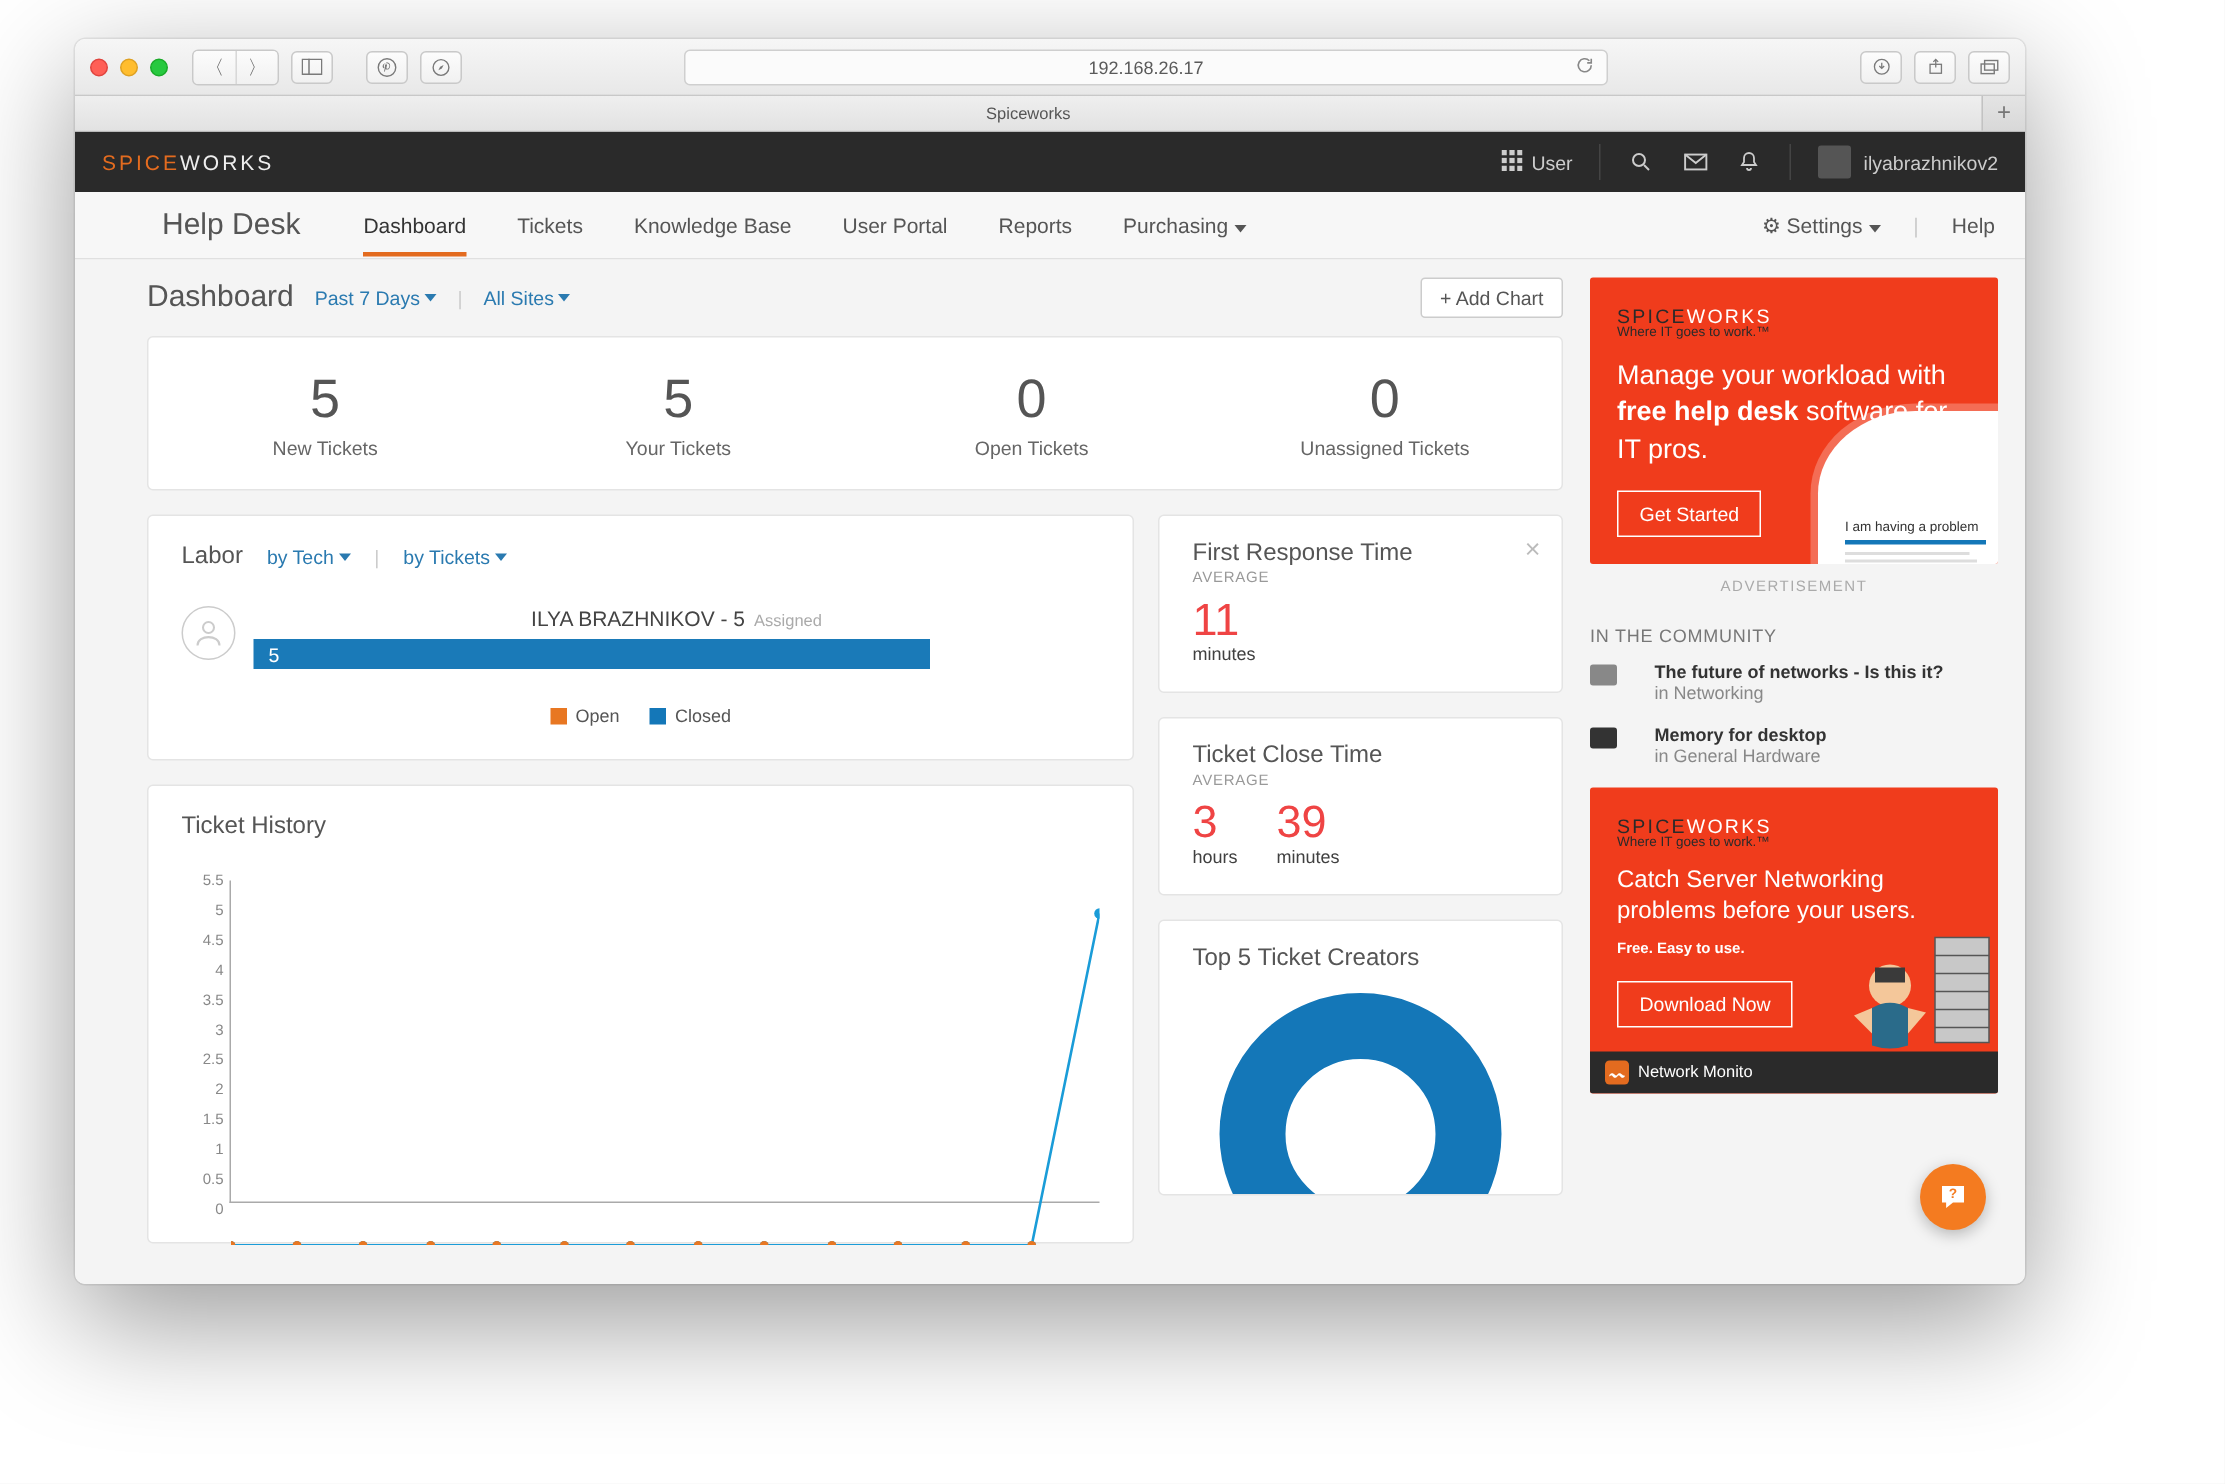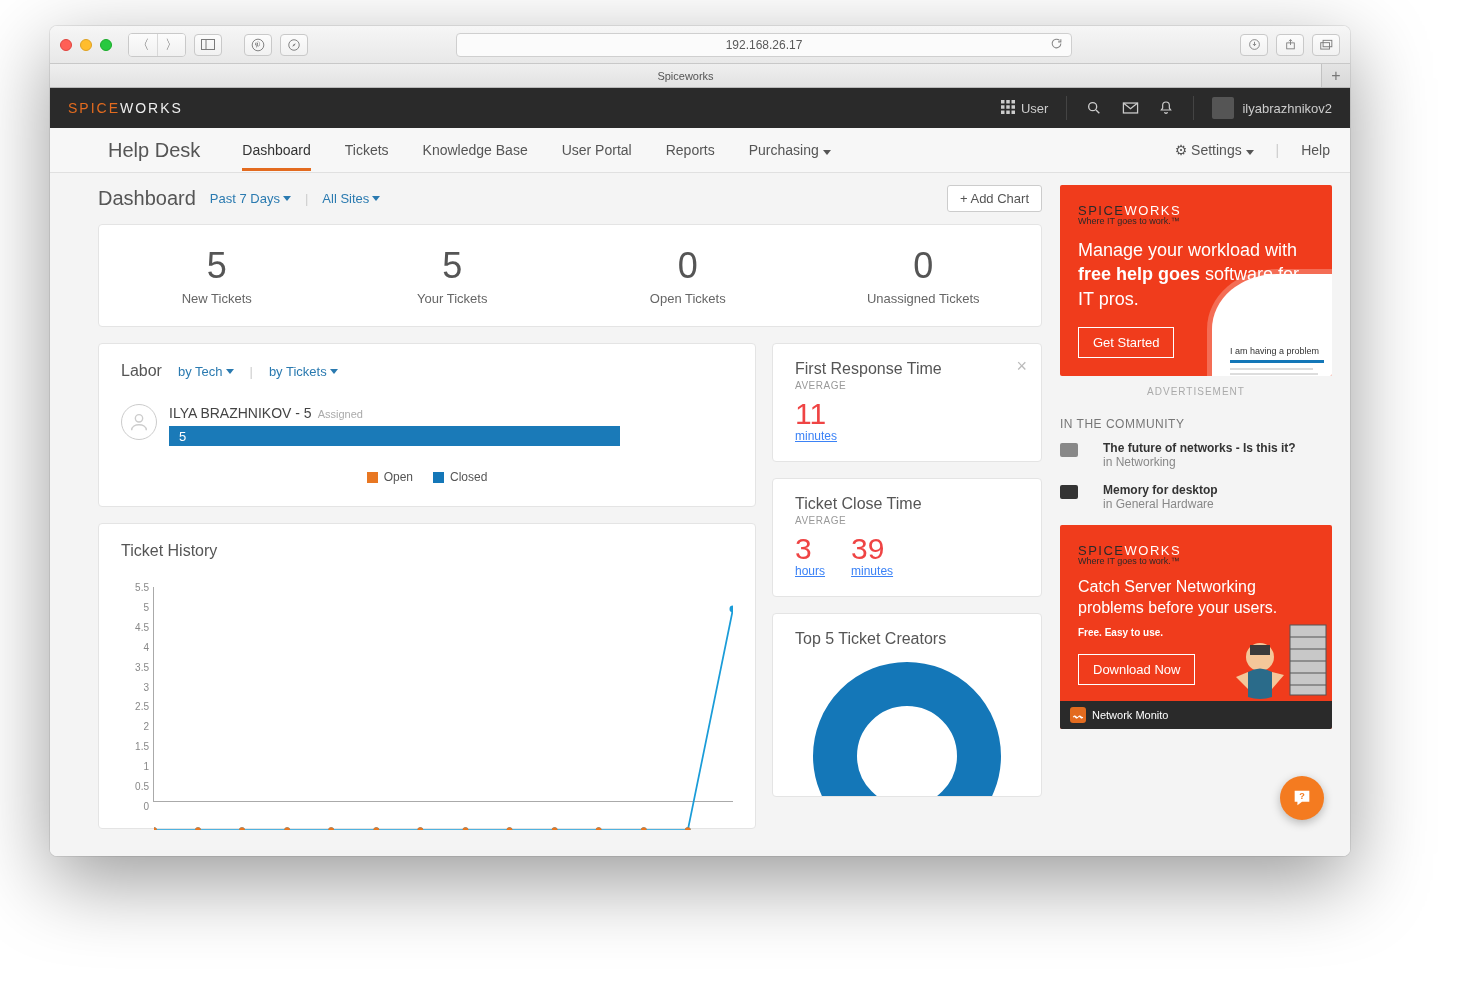--- a/index.html
+++ b/index.html
@@ -70,35 +70,35 @@
 
 .two-col { display: flex; gap: 16px; }
 .col-left { flex: 1; }
 .col-right { width: 270px; }
 
 .card-header { display: flex; align-items: center; gap: 16px; padding: 18px 22px 14px; position: relative; }
 .card-title { font-size: 16px; color: #555; font-weight: 400; }
 .close-x { position: absolute; right: 14px; top: 12px; color: #bbb; font-size: 18px; cursor: pointer; }
 
 .labor-body { padding: 0 22px 22px; }
-.labor-row { display: flex; align-items: flex-start; gap: 12px; margin-top: 10px; }
+.labor-row { display: flex; align-items: flex-start; gap: 12px; margin-top: 10px; text-align: center; }
 .avatar-circle { width: 36px; height: 36px; border: 1px solid #ccc; border-radius: 50%; display: flex; align-items: center; justify-content: center; color: #bbb; }
 .labor-info { flex: 1; }
 .labor-name { font-size: 14px; color: #444; }
 .labor-assigned { font-size: 11px; color: #aaa; margin-left: 6px; }
 .labor-bar { height: 20px; background: #1a7ab8; color: #fff; font-size: 13px; padding: 0 10px; display: flex; align-items: center; margin-top: 4px; width: 80%; }
 .legend { display: flex; justify-content: center; gap: 20px; margin-top: 24px; font-size: 12px; color: #555; }
 .legend-item { display: flex; align-items: center; gap: 6px; }
 .swatch { width: 11px; height: 11px; }
 
 .metric-card { padding: 16px 22px 18px; position: relative; }
 .metric-sub { font-size: 10px; color: #999; letter-spacing: 0.5px; margin-top: 2px; }
 .metric-values { display: flex; gap: 26px; margin-top: 8px; }
 .metric-value { font-size: 30px; color: #ef4444; font-weight: 300; line-height: 1; }
-.metric-unit { font-size: 12px; color: #3b82f6; text-decoration: underline; }
+.metric-unit { font-size: 12px; color: #404040; }
 
 .history-body { padding: 0 22px 16px; }
 .chart-area { position: relative; height: 230px; margin-top: 8px; }
 .y-axis { position: absolute; left: 0; top: 0; height: 100%; width: 28px; display: flex; flex-direction: column; justify-content: space-between; font-size: 10px; color: #888; text-align: right; }
 .plot { position: absolute; left: 32px; right: 0; top: 5px; bottom: 10px; border-left: 1px solid #aaa; border-bottom: 1px solid #aaa; }
 .plot svg { position: absolute; inset: 0; }
 
 .donut { width: 200px; height: 140px; margin: 8px auto 0; position: relative; overflow: hidden; }
 .donut svg { width: 200px; height: 200px; }
 
@@ -441,21 +441,21 @@
           </div>
         </div>
       </div>
 
     </div>
 
     <div class="side-col">
       <div class="ad-box">
         <div class="ad-logo"><span style="color:#2a2a2a">SPICE</span><span style="color:#fff">WORKS</span></div>
         <div class="ad-tagline">Where IT goes to work.™</div>
-        <div class="ad-head"><span>Manage your workload with </span><b>free help goes</b><span> software for IT pros.</span></div>
+        <div class="ad-head"><span>Manage your workload with </span><b>free help desk</b><span> software for IT pros.</span></div>
         <div class="ad-cta">Get Started</div>
         <div style="position:absolute; right:-10px; bottom:-8px; width:130px; height:110px; background:#fff; border-radius:50% 6px 6px 6px; box-shadow:0 0 0 5px rgba(255,255,255,0.25); overflow:hidden; font-size:8px; color:#333; padding:28px 8px 6px 18px;">
           <div style="font-size:9px;margin-top:44px;">I am having a problem</div>
           <div style="height:3px;background:#1477b8;margin-top:4px;width:90%"></div>
           <div style="height:2px;background:#ddd;margin-top:5px;width:80%"></div>
           <div style="height:2px;background:#ddd;margin-top:3px;width:85%"></div>
           <div style="height:2px;background:#ddd;margin-top:3px;width:70%"></div>
         </div>
       </div>
       <div class="ad-label">ADVERTISEMENT</div>

